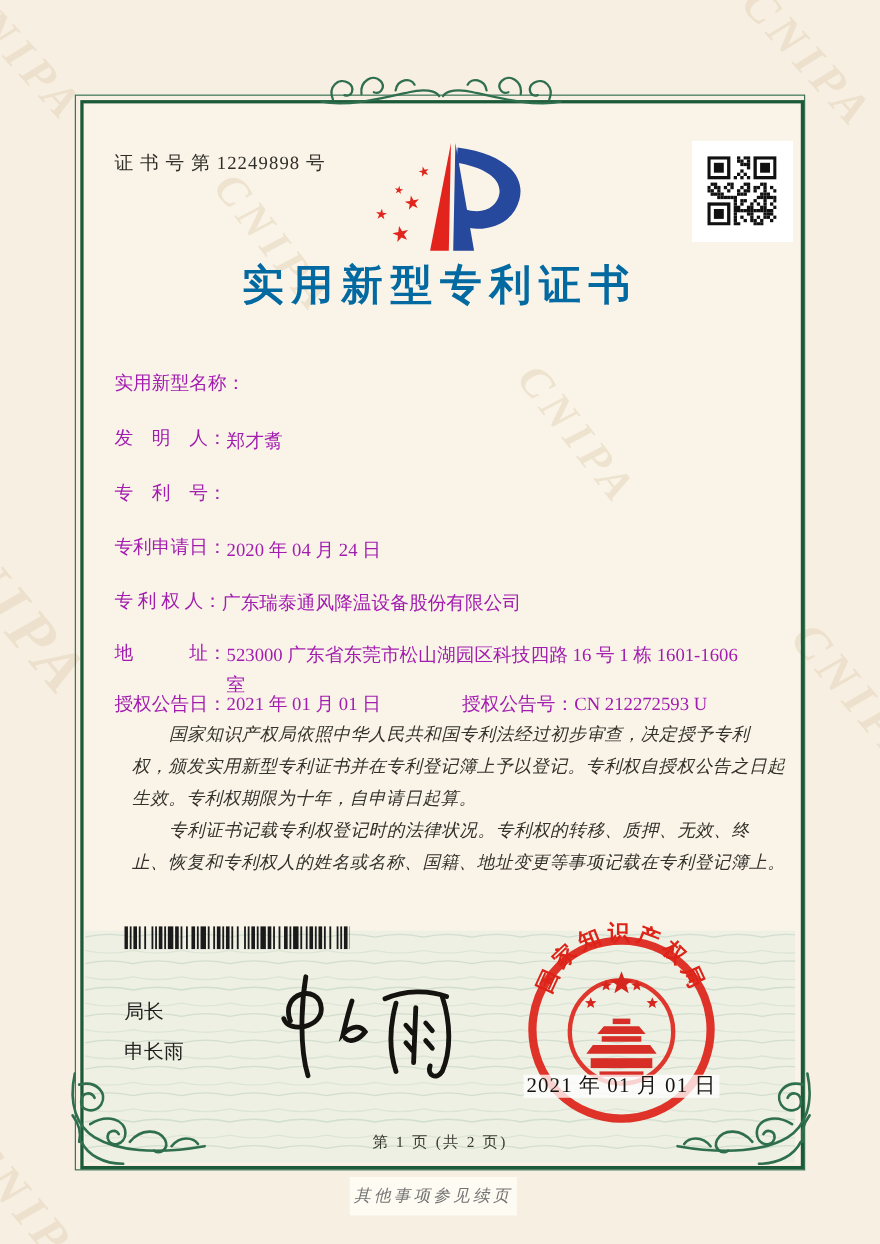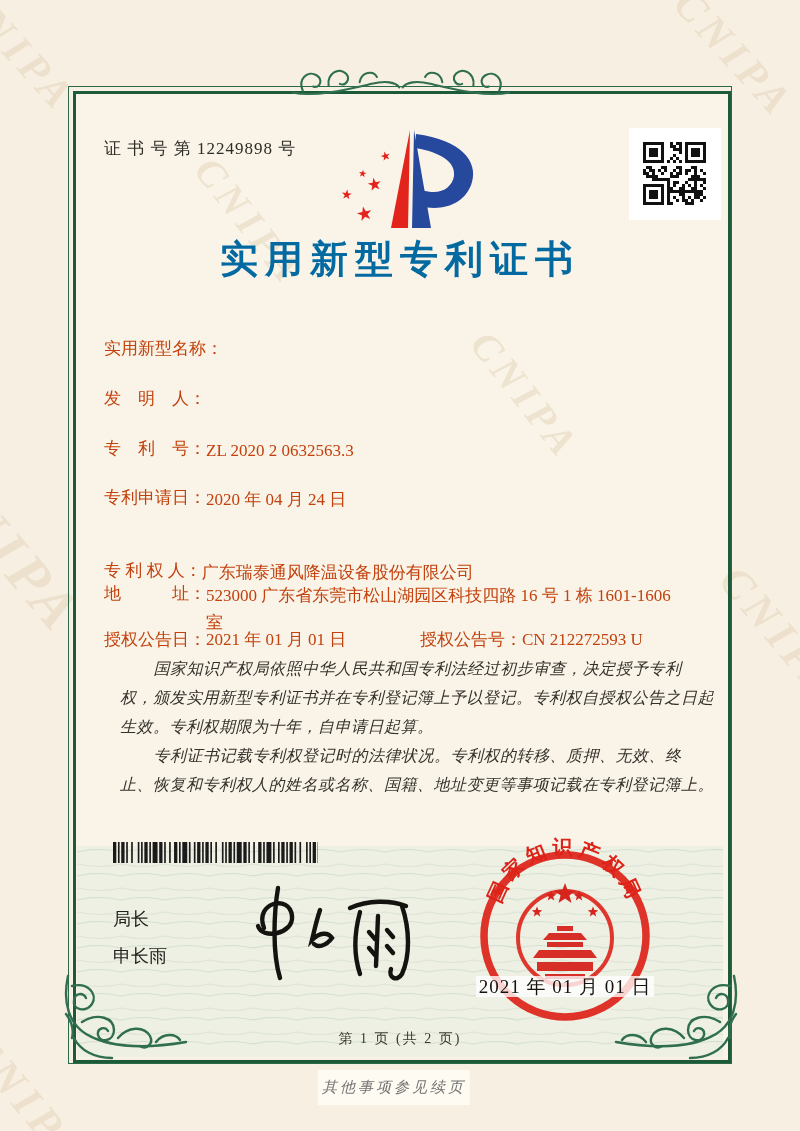--- a/index.html
+++ b/index.html
@@ -28,25 +28,25 @@
   .orn-tl{left:288px;top:58px;}
   .orn-tr{left:400px;top:58px;transform:scaleX(-1);}
   
   .cert-no{position:absolute;left:104px;top:137px;font-size:17px;letter-spacing:1px;color:#2e2c27;z-index:5;}
   .qr-patch{position:absolute;left:629px;top:128px;width:92px;height:92px;background:#ffffff;z-index:5;}
   .qr-patch svg{position:absolute;left:14px;top:14px;}
   .logo{position:absolute;left:330px;top:124px;width:168px;height:114px;z-index:5;}
   .logo-star{position:absolute;color:#e3241d;line-height:1;z-index:5;}
   .title{position:absolute;left:72px;top:234px;width:656px;text-align:center;font-size:38px;
          font-weight:bold;letter-spacing:7px;color:#0369a1;z-index:5;}
-  .frow{position:absolute;left:104px;width:600px;font-size:17px;color:#c2410c;z-index:5;display:flex;}
+  .frow{position:absolute;left:104px;width:600px;font-size:17px;color:#a21caf;z-index:5;display:flex;}
   .flabel{flex-shrink:0;}
   .fvalue{width:482px;line-height:27px;}
   .row-name{top:337px;} .row-inventor{top:387px;} .row-patno{top:437px;}
-  .row-filing{top:486px;} .row-patentee{top:535px;margin-top:24px;} .row-address{top:582px;}
+  .row-filing{top:486px;} .row-patentee{top:535px;} .row-address{top:582px;}
   .row-grant{top:628px;height:24px;display:block;}
   .pair2{position:absolute;left:316px;top:0;}
   .paras{position:absolute;left:120px;top:654px;width:594px;z-index:5;
          font-size:16px;font-style:italic;color:#33312b;line-height:29px;letter-spacing:.5px;}
   .paras p{margin:0;text-indent:2.1em;}
   .barcode{position:absolute;left:113px;top:842px;z-index:5;}
   .sig-block{position:absolute;left:113px;top:901px;z-index:5;color:#232220;
              font-family:"Liberation Sans","DejaVu Sans",sans-serif;font-size:18px;line-height:37px;}
   .sig-svg{position:absolute;left:228px;top:882px;z-index:5;}
   .seal{position:absolute;left:465px;top:836px;z-index:5;}
@@ -287,24 +287,24 @@
   <span class="logo-star" style="left:341px;top:188px;font-size:13px;transform:rotate(6deg);">★</span>
   <span class="logo-star" style="left:356px;top:204px;font-size:19px;transform:rotate(-12deg);">★</span>
 
   <div class="title">实用新型专利证书</div>
 
   <div class="frow row-name">
     <span class="flabel">实用新型名称：</span>
   </div>
   <div class="frow row-inventor">
     <span class="flabel">发　明　人：</span>
+    <span class="fvalue">郑才翥</span>
   </div>
   <div class="frow row-patno">
     <span class="flabel">专　利　号：</span>
-    <span class="fvalue">ZL 2020 2 0632563.3</span>
   </div>
   <div class="frow row-filing">
     <span class="flabel">专利申请日：</span>
     <span class="fvalue">2020 年 04 月 24 日</span>
   </div>
   <div class="frow row-patentee">
     <span class="flabel">专 利 权 人：</span>
     <span class="fvalue">广东瑞泰通风降温设备股份有限公司</span>
   </div>
   <div class="frow row-address">

